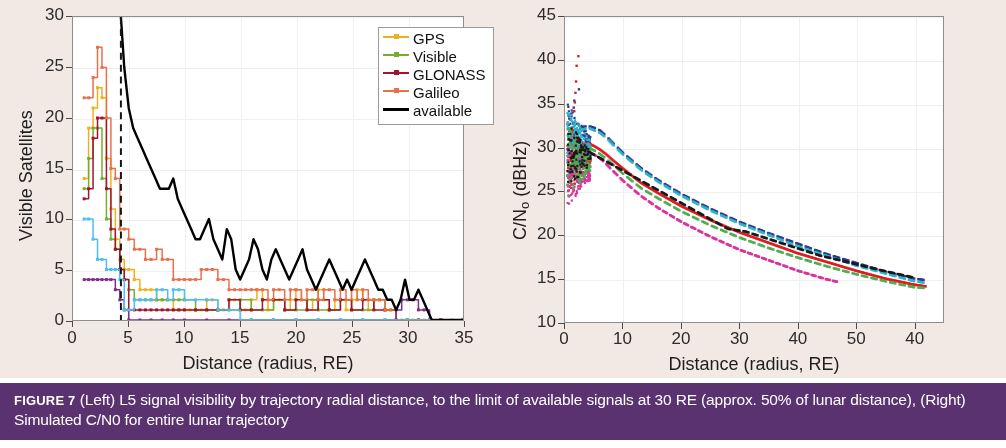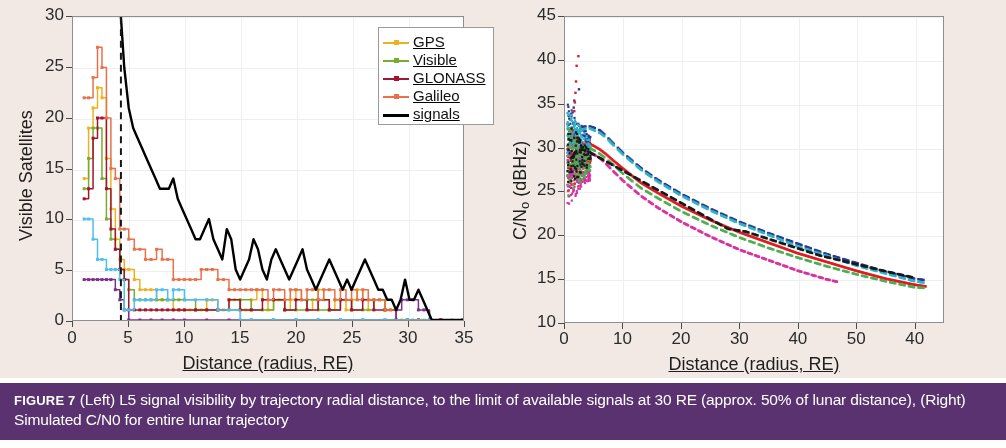--- a/index.html
+++ b/index.html
@@ -85,21 +85,20 @@
     width: 1px;
     background: #4a4a4a;
   }
 
   .axis-title-x {
     position: absolute;
     font-size: 18px;
     color: #1f1f1f;
     text-align: center;
     white-space: nowrap;
-    text-decoration: underline;
   }
   .axis-title-y {
     position: absolute;
     font-size: 18px;
     color: #1f1f1f;
     white-space: nowrap;
     transform-origin: 0 0;
     transform: rotate(-90deg);
   }
   .sub {
@@ -112,24 +111,23 @@
     position: absolute;
     background: #ffffff;
     border: 1px solid #9a9a9a;
     box-sizing: border-box;
     padding: 3px 7px 3px 4px;
   }
   #legend-left  { left: 378px; top: 27px; }
 
   .legend-row {
     display: flex;
-    align-items: flex-end;
+    align-items: flex-start;
     height: 18px;
     white-space: nowrap;
-    text-decoration: underline;
   }
   .legend-sample {
     width: 26px;
     height: 12px;
     margin-right: 4px;
     position: relative;
     flex: 0 0 26px;
   }
   .legend-sample .ln {
     position: absolute;
@@ -614,21 +612,21 @@
             <span class="legend-sample">
               <span class="ln" style="background: rgb(232, 112, 74); height: 2px;"></span>
               <span class="mk" style="background: rgb(232, 112, 74);"></span>
             </span>
             <span class="legend-text">Galileo</span>
           </div>
           <div class="legend-row">
             <span class="legend-sample">
               <span class="ln" style="background: rgb(0, 0, 0); height: 2.5px;"></span>
             </span>
-            <span class="legend-text">signals</span>
+            <span class="legend-text">available</span>
           </div>
         </div>
     </div>
 
     <div class="panel" id="panel-right">
 
       <div class="plot-frame" id="plot-right-frame">
         <div id="right-grid">
             <div class="gridline-v" style="left: 58.4615px;"></div>
             <div class="gridline-v" style="left: 116.923px;"></div>

